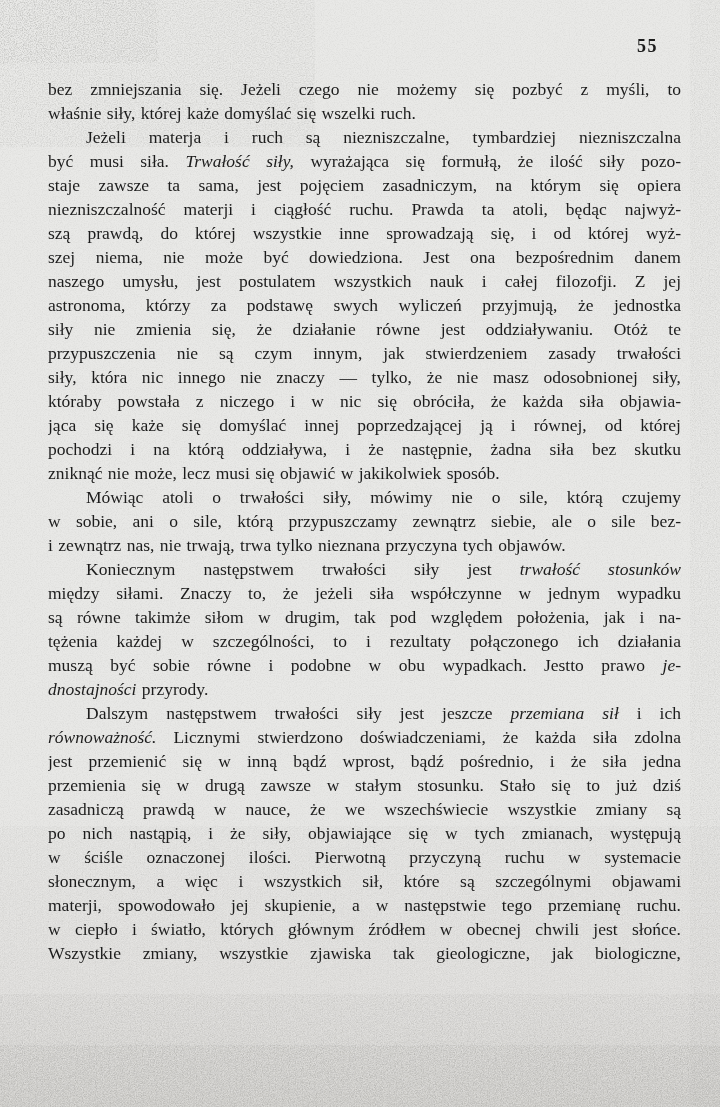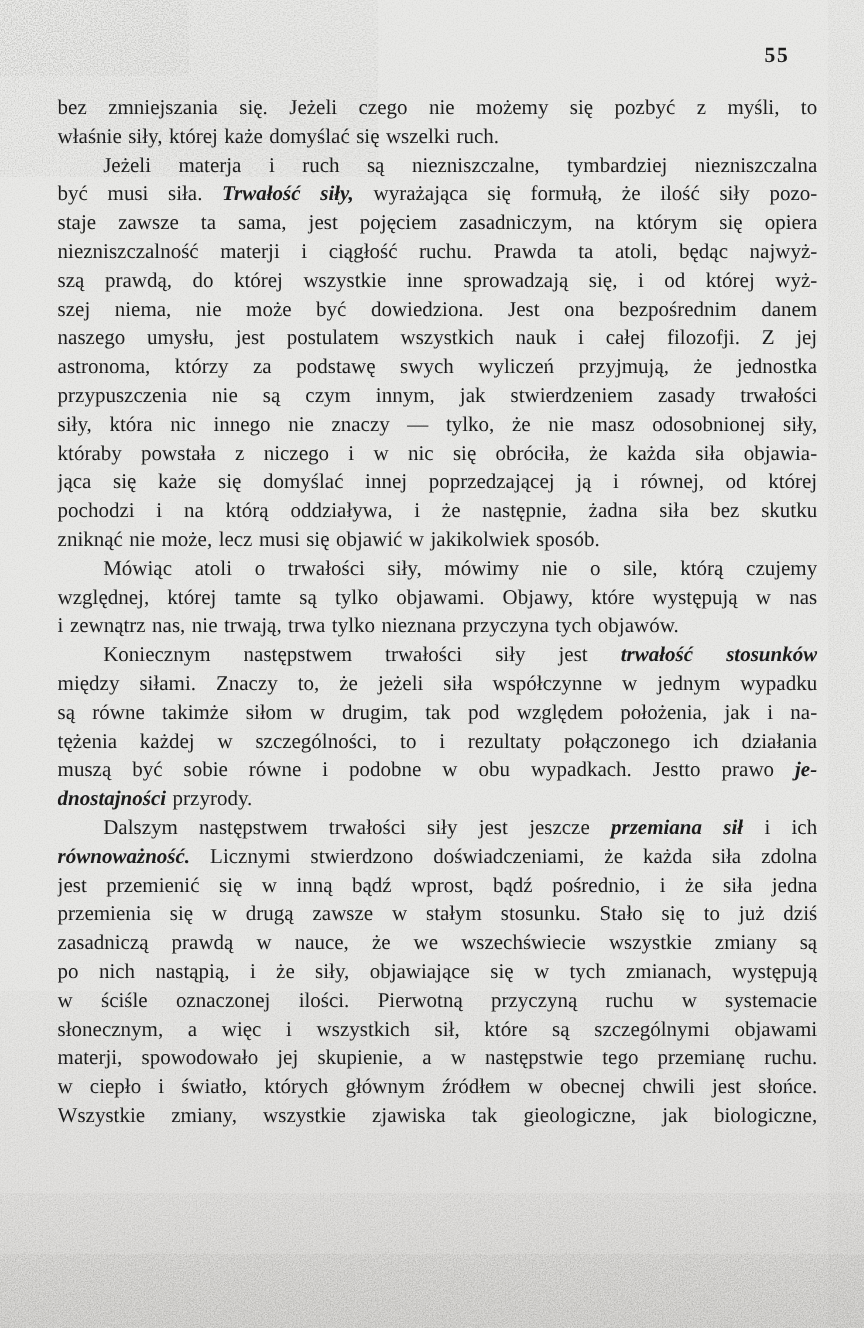--- a/index.html
+++ b/index.html
@@ -39,21 +39,21 @@
     text-align-last: justify;
     -moz-text-align-last: justify;
     height: 24px;
     overflow: hidden;
   }
   .line.end {
     text-align-last: left;
     -moz-text-align-last: left;
   }
   .line.ind { text-indent: 38px; }
-  .it { font-style: italic; font-weight: bold; }
+  .it { font-style: italic; }
   .grain {
     position: absolute;
     left: 0; top: 0;
     pointer-events: none;
     mix-blend-mode: multiply;
   }
 </style>
 </head>
 <body style="--ink: #1c1c1c; --paper: #e9e9e7;">
 
@@ -68,30 +68,31 @@
       </div>
       <div class="para">
         <div class="line ind"><span>Jeżeli materja i ruch są niezniszczalne, tymbardziej niezniszczalna</span></div>
         <div class="line"><span>być musi siła. </span><span class="it">Trwałość siły,</span><span> wyrażająca się formułą, że ilość siły pozo-</span></div>
         <div class="line"><span>staje zawsze ta sama, jest pojęciem zasadniczym, na którym się opiera</span></div>
         <div class="line"><span>niezniszczalność materji i ciągłość ruchu. Prawda ta atoli, będąc najwyż-</span></div>
         <div class="line"><span>szą prawdą, do której wszystkie inne sprowadzają się, i od której wyż-</span></div>
         <div class="line"><span>szej niema, nie może być dowiedziona. Jest ona bezpośrednim danem</span></div>
         <div class="line"><span>naszego umysłu, jest postulatem wszystkich nauk i całej filozofji.  Z jej</span></div>
         <div class="line"><span>astronoma, którzy za podstawę swych wyliczeń przyjmują, że jednostka</span></div>
+        <div class="line"><span>siły nie zmienia się, że działanie równe jest oddziaływaniu.  Otóż te</span></div>
         <div class="line"><span>przypuszczenia nie są czym innym, jak stwierdzeniem zasady trwałości</span></div>
         <div class="line"><span>siły, która nic innego nie znaczy — tylko, że nie masz odosobnionej siły,</span></div>
         <div class="line"><span>któraby powstała z niczego i w nic się obróciła, że każda siła objawia-</span></div>
         <div class="line"><span>jąca się każe się domyślać innej poprzedzającej ją i równej, od której</span></div>
         <div class="line"><span>pochodzi i na którą oddziaływa, i że następnie, żadna siła bez skutku</span></div>
         <div class="line end"><span>zniknąć nie może, lecz musi się objawić w jakikolwiek sposób.</span></div>
       </div>
       <div class="para">
         <div class="line ind"><span>Mówiąc atoli o trwałości siły,  mówimy nie o sile, którą czujemy</span></div>
-        <div class="line"><span>względnej, której tamte są tylko objawami. Objawy, które występują w nas</span></div>
+        <div class="line"><span>w sobie, ani o sile, którą przypuszczamy zewnątrz siebie, ale o sile bez-</span></div>
         <div class="line end"><span>i zewnątrz nas, nie trwają, trwa tylko nieznana przyczyna tych objawów.</span></div>
       </div>
       <div class="para">
         <div class="line ind"><span>Koniecznym następstwem trwałości siły jest </span><span class="it">trwałość stosunków</span></div>
         <div class="line"><span>między siłami. Znaczy to, że jeżeli siła współczynne w jednym wypadku</span></div>
         <div class="line"><span>są równe takimże siłom w drugim, tak pod względem położenia, jak i na-</span></div>
         <div class="line"><span>tężenia każdej w szczególności, to i rezultaty połączonego ich działania</span></div>
         <div class="line"><span>muszą być sobie równe i podobne w obu wypadkach.  Jestto prawo </span><span class="it">je-</span></div>
         <div class="line end"><span class="it">dnostajności</span><span> przyrody.</span></div>
       </div>

